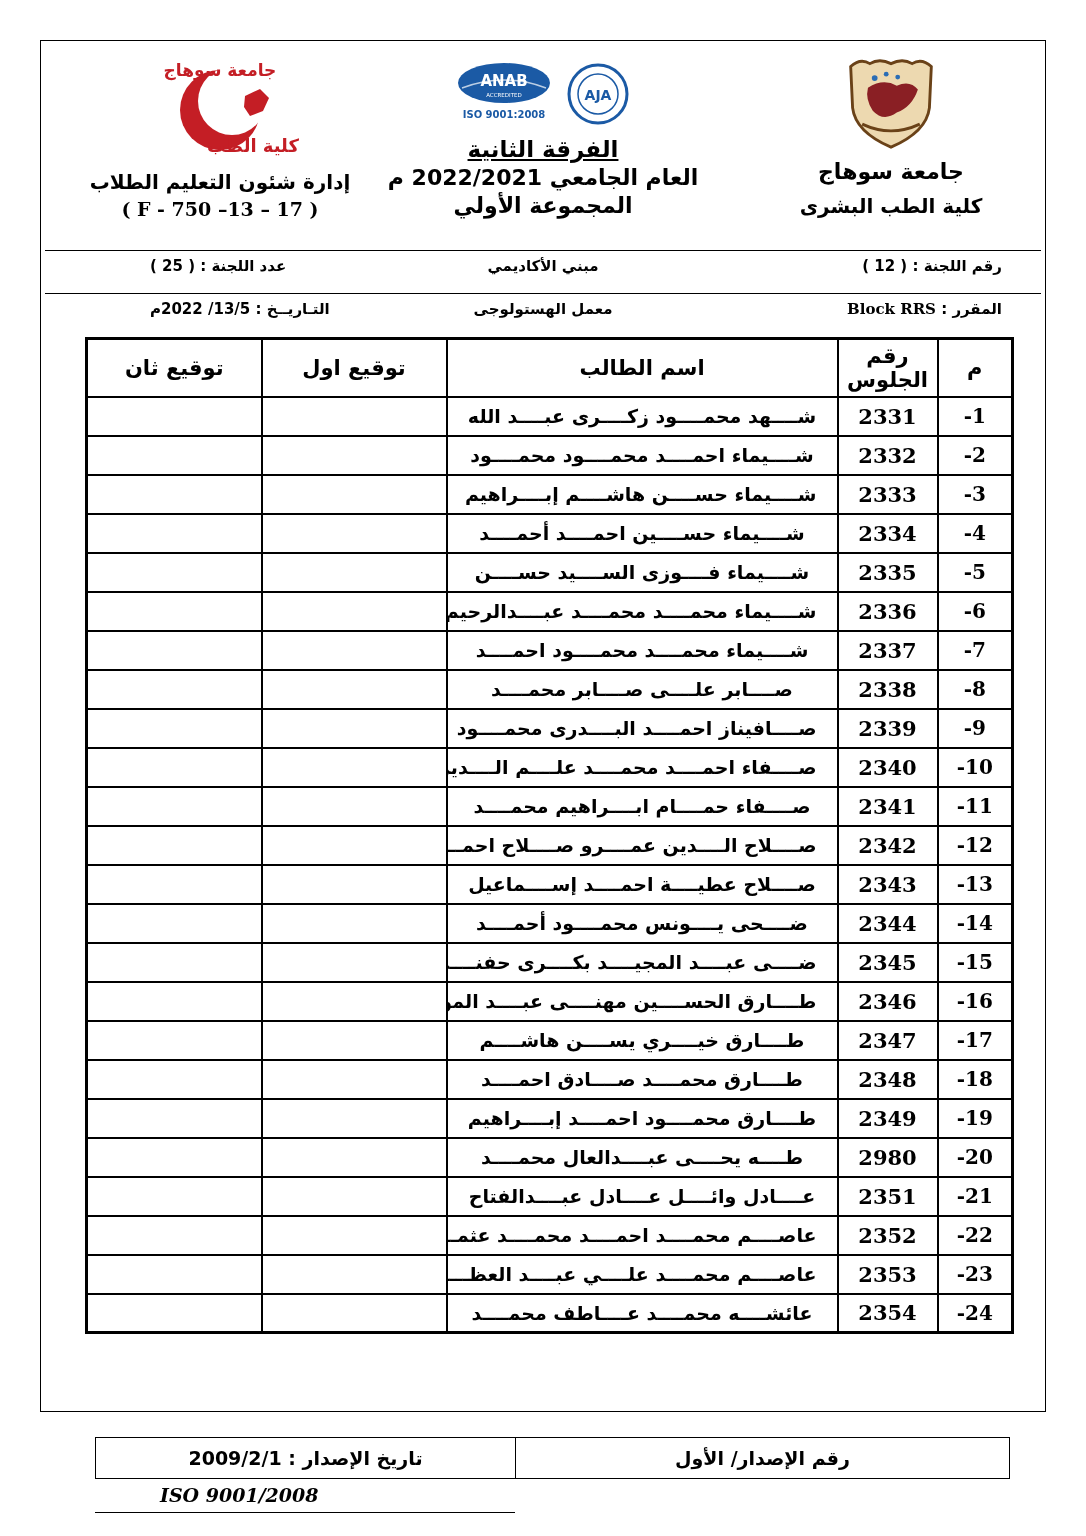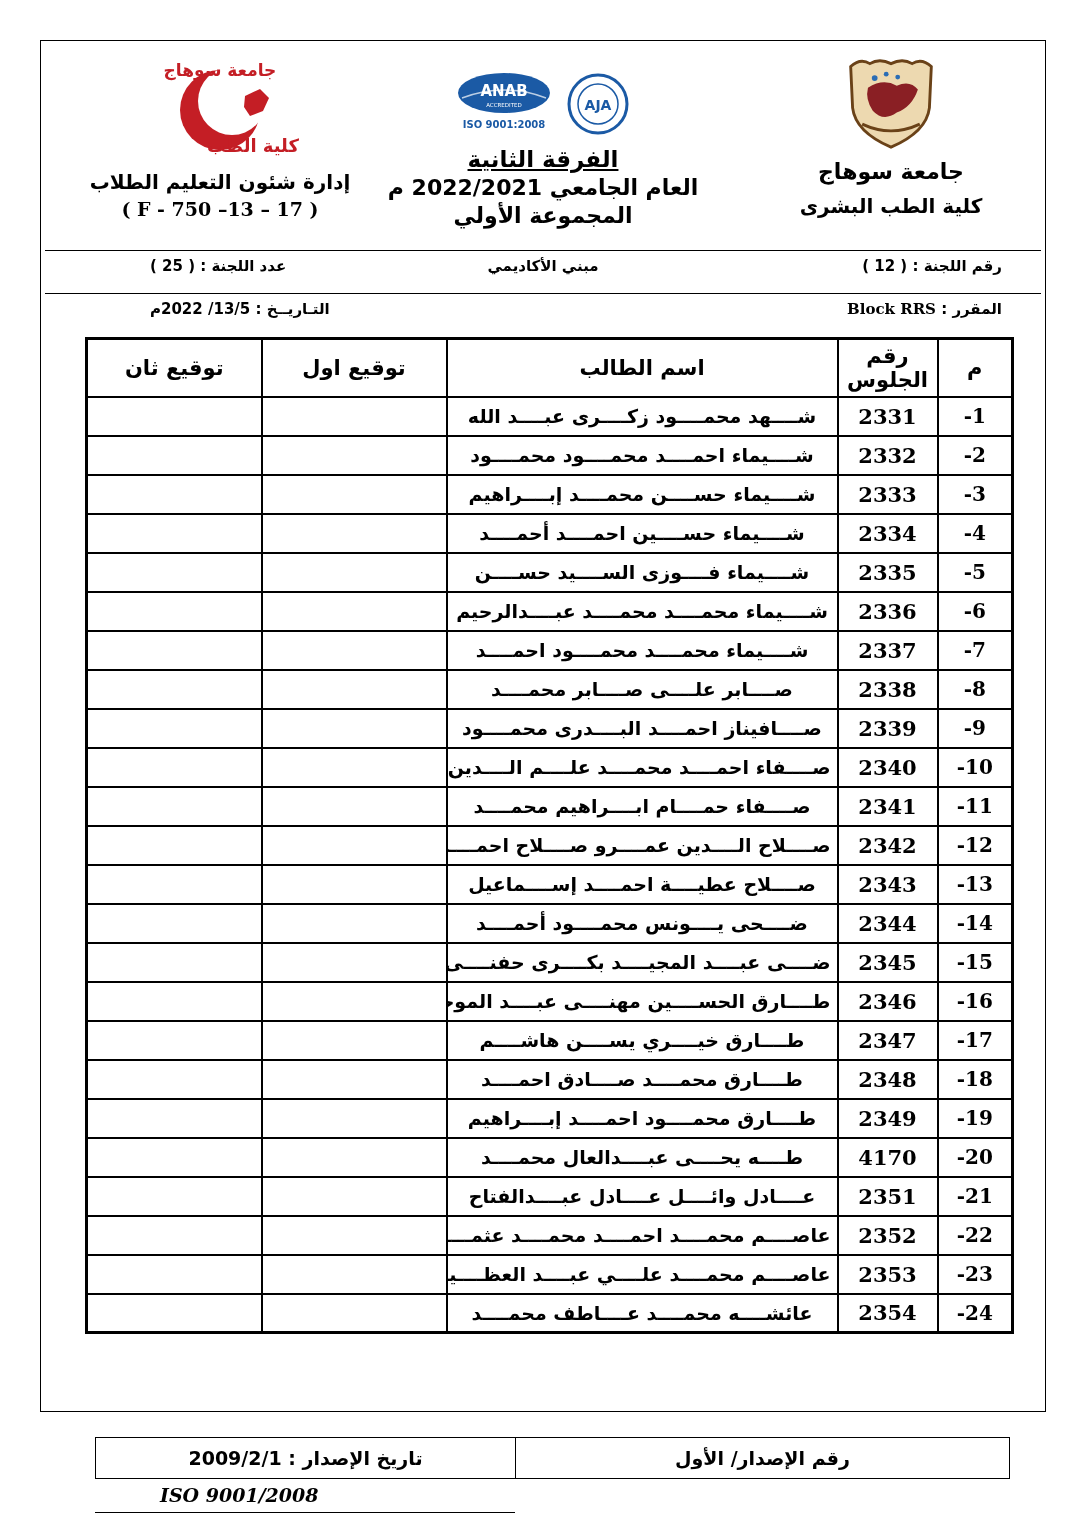--- a/index.html
+++ b/index.html
@@ -4,21 +4,21 @@
 <style>
   * { box-sizing: border-box; margin: 0; padding: 0; }
   html, body { width: 1086px; height: 1536px; background: #ffffff; overflow: hidden; }
   body { font-family: "DejaVu Sans", sans-serif; color: #000; }
   .page { position: relative; width: 1086px; height: 1536px; direction: rtl; }
 
   .frame { position: absolute; left: 40px; top: 40px; width: 1006px; height: 1372px; border: 1px solid #000; }
 
   
   .hdr-right  { position: absolute; right: 70px; top: 55px; width: 250px; text-align: center; }
-  .hdr-center { position: absolute; left: 343px; top: 72px; width: 400px; text-align: center; }
+  .hdr-center { position: absolute; left: 343px; top: 62px; width: 400px; text-align: center; }
   .hdr-left   { position: absolute; left: 70px;  top: 58px; width: 300px; text-align: center; }
 
   .uni-name    { font-size: 22px; font-weight: bold; margin-top: 4px; }
   .fac-name    { font-size: 20px; font-weight: bold; margin-top: 10px; }
   .logos-row   { display: flex; justify-content: center; align-items: flex-start; gap: 14px; direction: ltr; height: 70px; }
   .grade-title { font-size: 23px; font-weight: bold; text-decoration: underline; margin-top: 4px; }
   .year-title  { font-size: 22px; font-weight: bold; margin-top: 3px; }
   .group-title { font-size: 22px; font-weight: bold; margin-top: 3px; }
   .dept-name   { font-size: 20px; font-weight: bold; margin-top: 8px; }
   .form-code   { font-size: 19px; font-weight: bold; direction: ltr; font-family: "DejaVu Serif", serif; margin-top: 4px; }
@@ -36,21 +36,21 @@
   .pos-left   { left: 150px; }
   .latin { font-family: "DejaVu Serif", serif; }
 
   
   .students { position: absolute; left: 85px; top: 337px; width: 926px; border-collapse: collapse; table-layout: fixed; border: 3px solid #000; }
   .students th, .students td { border: 2px solid #000; text-align: center; vertical-align: middle; background: #fff; }
   .students thead th { height: 58px; font-size: 21px; font-weight: bold; line-height: 1.15; }
   .students tbody td { height: 39px; }
   .col-no-cell   { font-family: "DejaVu Serif", serif; font-size: 20px; font-weight: bold; direction: ltr; }
   .col-seat-cell { font-family: "DejaVu Serif", serif; font-size: 21px; font-weight: bold; }
-  .col-name-cell { font-size: 19px; font-weight: bold; white-space: nowrap; overflow: hidden; padding: 0 6px; }
+  .col-name-cell { font-size: 19px; font-weight: bold; white-space: nowrap; overflow: hidden; padding: 0 20px; }
 
   
   .footer-box { position: absolute; left: 95px; top: 1437px; width: 915px; height: 42px; border: 1px solid #000; display: flex; align-items: stretch; }
   .footer-cell { display: flex; align-items: center; justify-content: center; font-size: 19px; font-weight: bold; }
   .f-right { width: 494px; border-left: 1px solid #000; }
   .f-left  { flex: 1; }
   .iso-text { position: absolute; left: 160px; top: 1484px; font-family: "DejaVu Serif", serif; font-style: italic; font-weight: bold; font-size: 19px; direction: ltr; }
   .footer-underline { position: absolute; left: 95px; top: 1512px; width: 420px; border-top: 1px solid #000; }
 
   svg text { font-family: "DejaVu Sans", sans-serif; }
@@ -112,20 +112,21 @@
   <div class="info-cell row1 pos-right">رقم اللجنة : ( 12 )</div>
   <div class="info-cell row1 pos-center">مبني الأكاديمي</div>
   <div class="info-cell row1 pos-left">عدد اللجنة : ( 25 )</div>
 
   <div class="hline hline-2"></div>
 
   <div class="info-cell row2 pos-right">
     <span>المقرر :</span>
     <span class="latin">Block RRS</span>
   </div>
+  <div class="info-cell row2 pos-center">معمل الهستولوجى</div>
   <div class="info-cell row2 pos-left">التـاريــخ : 13/5/ 2022م</div>
 
   <table class="students">
     <colgroup>
       <col style="width:75px">
       <col style="width:100px">
       <col style="width:391px">
       <col style="width:185px">
       <col style="width:175px">
     </colgroup>
@@ -151,21 +152,21 @@
       <td class="col-no-cell">-2</td>
       <td class="col-seat-cell">2332</td>
       <td class="col-name-cell">شــــيماء احمــــد محمــــود محمــــود</td>
       <td class="col-sig-cell"></td>
       <td class="col-sig-cell"></td>
     </tr>
 
     <tr class="student-row">
       <td class="col-no-cell">-3</td>
       <td class="col-seat-cell">2333</td>
-      <td class="col-name-cell">شــــيماء حســــن محمــــد إبــــراهيم</td>
+      <td class="col-name-cell">شــــيماء حســــن هاشــــم إبــــراهيم</td>
       <td class="col-sig-cell"></td>
       <td class="col-sig-cell"></td>
     </tr>
 
     <tr class="student-row">
       <td class="col-no-cell">-4</td>
       <td class="col-seat-cell">2334</td>
       <td class="col-name-cell">شــــيماء حســــين احمــــد أحمــــد</td>
       <td class="col-sig-cell"></td>
       <td class="col-sig-cell"></td>
@@ -286,21 +287,21 @@
     <tr class="student-row">
       <td class="col-no-cell">-19</td>
       <td class="col-seat-cell">2349</td>
       <td class="col-name-cell">طــــارق محمــــود احمــــد إبــــراهيم</td>
       <td class="col-sig-cell"></td>
       <td class="col-sig-cell"></td>
     </tr>
 
     <tr class="student-row">
       <td class="col-no-cell">-20</td>
-      <td class="col-seat-cell">4170</td>
+      <td class="col-seat-cell">2980</td>
       <td class="col-name-cell">طــــه يحــــى عبــــدالعال محمــــد</td>
       <td class="col-sig-cell"></td>
       <td class="col-sig-cell"></td>
     </tr>
 
     <tr class="student-row">
       <td class="col-no-cell">-21</td>
       <td class="col-seat-cell">2351</td>
       <td class="col-name-cell">عــــادل وائــــل عــــادل عبــــدالفتاح</td>
       <td class="col-sig-cell"></td>

